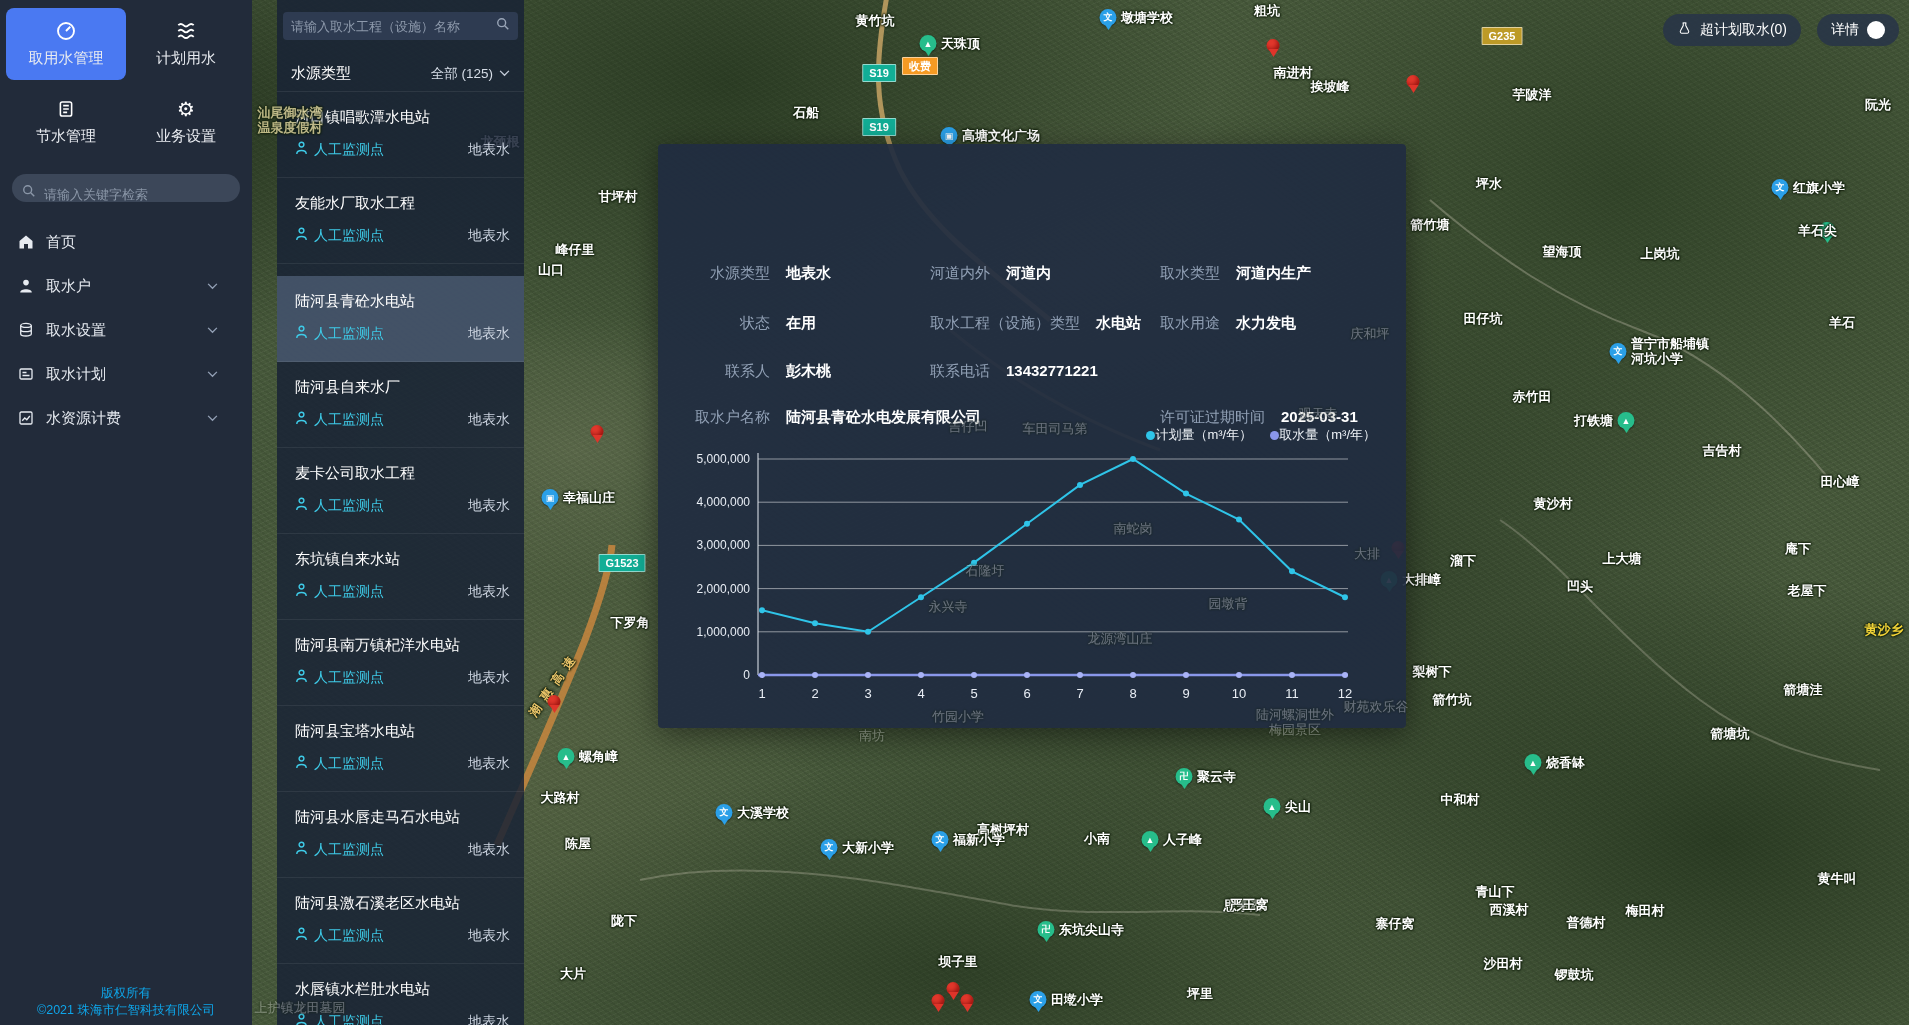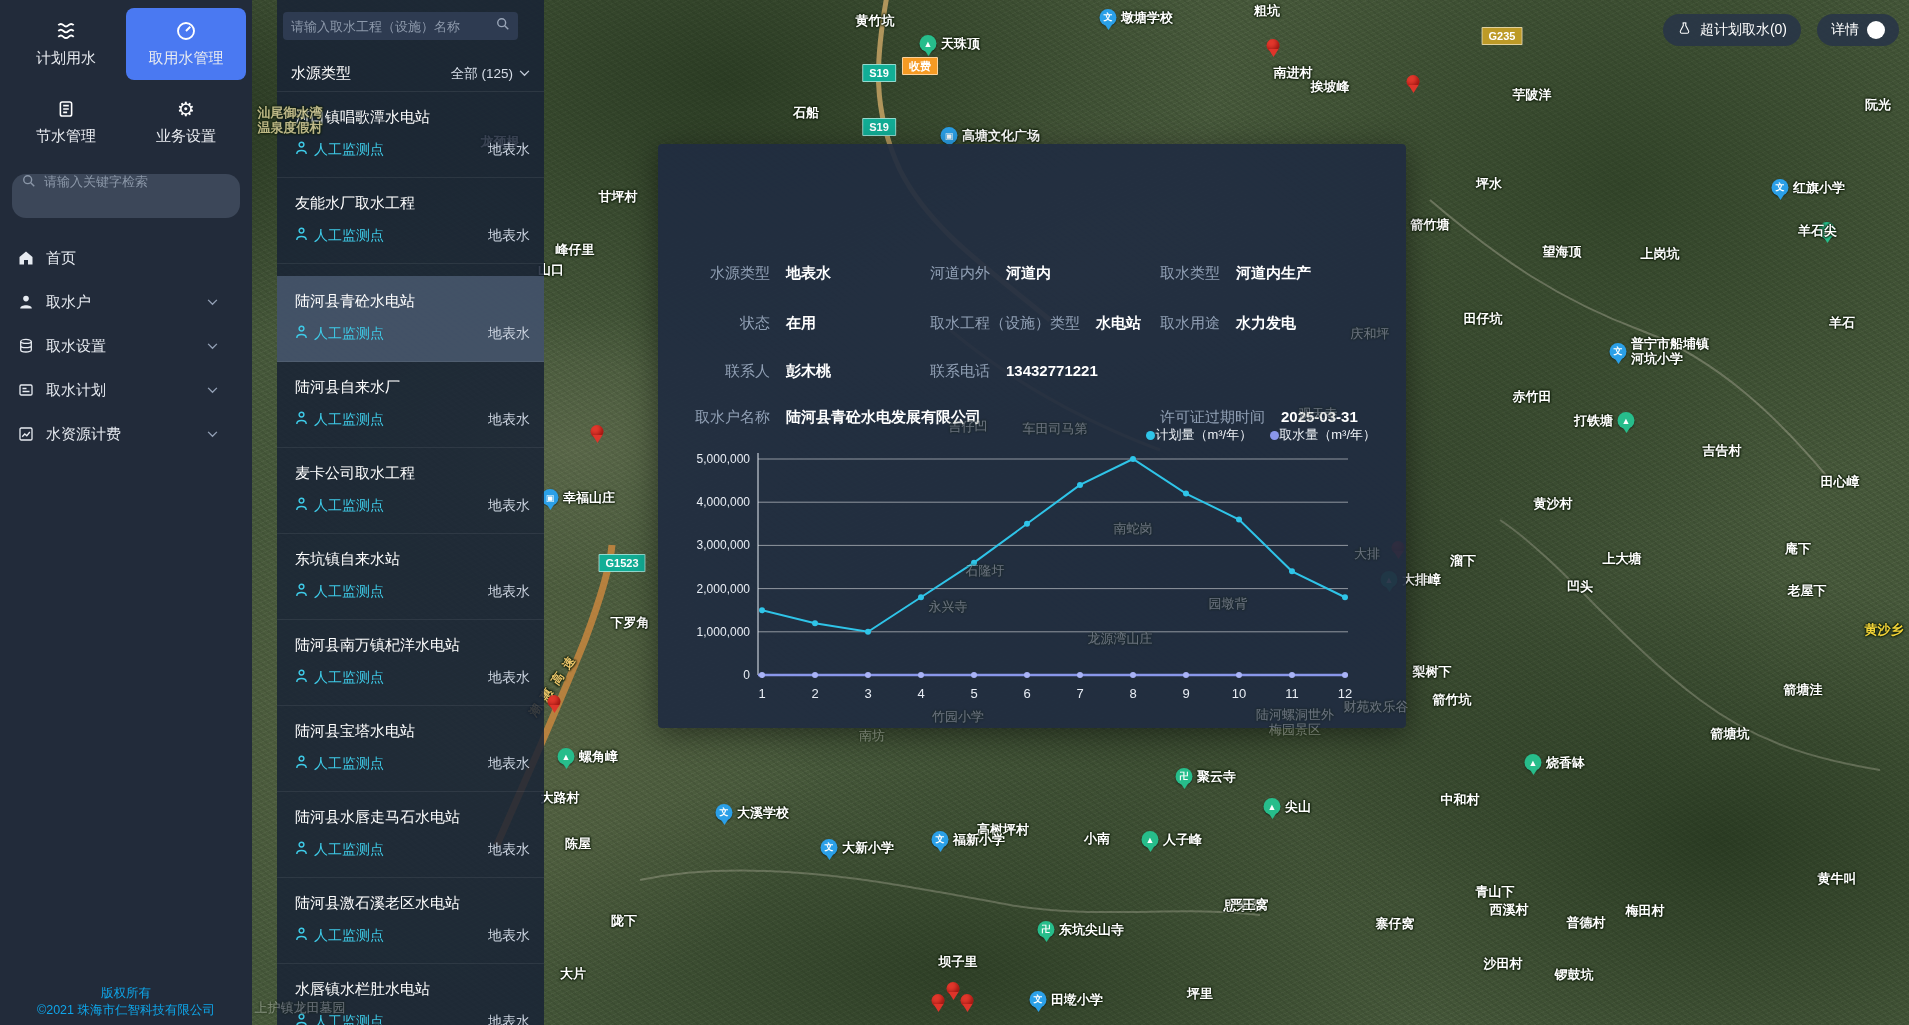--- a/index.html
+++ b/index.html
@@ -51,36 +51,36 @@
     border:5px solid transparent; border-top:8px solid #df342a; }
 
   
   .sidebar { position:absolute; left:0; top:0; width:252px; height:1025px; background:#222b3a;
     z-index:7; }
   .modules { display:grid; grid-template-columns:1fr 1fr; padding:8px 6px 0 6px; row-gap:6px; }
   .mod { height:72px; display:flex; flex-direction:column; align-items:center; justify-content:center;
     gap:7px; color:#e8ebf0; font-size:15px; border-radius:8px; cursor:pointer; }
   .mod.active { background:#4a79f2; }
   .mod .micon { height:22px; display:flex; align-items:center; justify-content:center; font-size:20px; color:#fff; }
-  .side-search { margin:16px 12px 0 12px; height:44px; background:#3c4759; border-radius:14px;
-    display:flex; align-items:flex-start; padding:0 10px; gap:8px; }
+  .side-search { margin:16px 12px 0 12px; height:28px; background:#3c4759; border-radius:14px;
+    display:flex; align-items:flex-end; padding:0 10px; gap:8px; }
   .side-search input { flex:1; background:transparent; border:none; outline:none; color:#dfe5ee;
     font-size:13px; font-family:inherit; }
   .side-search input::placeholder { color:#8b97a8; }
   .nav { margin-top:18px; }
   .nav-item { height:44px; display:flex; align-items:center; padding:0 18px; gap:12px;
     color:#e7ebf1; font-size:15px; cursor:pointer; position:relative; }
   .nav-item.active { background:#3e6cf0; margin:0 6px; border-radius:6px; padding:0 12px; }
   .nav-item .chev { position:absolute; right:34px; }
   .nicon { width:16px; height:16px; flex:0 0 16px; }
   .side-footer { position:absolute; bottom:6px; width:100%; text-align:center; color:#0ea5e9;
     font-size:12.5px; line-height:17px; }
 
   
-  .panel { position:absolute; left:277px; top:0; width:267px; height:1025px;
+  .panel { position:absolute; left:277px; top:0; width:247px; height:1025px;
     background:rgba(25,35,54,.86); z-index:3; }
   .panel-search { position:absolute; left:6px; top:12px; width:235px; height:28px;
     background:rgba(48,61,84,.92); border-radius:4px; display:flex; align-items:center; padding:0 8px; }
   .panel-search input { flex:1; background:transparent; border:none; outline:none;
     color:#dfe5ee; font-size:13px; font-family:inherit; }
   .panel-search input::placeholder { color:#8d99ab; }
   .panel-head { position:absolute; left:0; top:56px; width:100%; height:36px; display:flex;
     align-items:center; padding:0 14px; color:#fff; font-size:15px;
     border-bottom:1px solid rgba(255,255,255,.08); }
   .panel-head .fval { margin-left:auto; color:#d6dde7; font-size:13.5px; display:flex;
@@ -519,38 +519,38 @@
               </svg></span>
             <span class="mon">人工监测点</span>
             <span class="src">地表水</span>
           </div>
         </div>
       </div>
   </section>
 
   <aside class="sidebar">
     <div class="modules">
+      <div class="mod active">
+        <span class="micon">
+          <svg width="20" height="20" viewBox="0 0 16 16" fill="none" stroke="#fff" stroke-width="1.5">
+            <circle cx="8" cy="8" r="6.4"></circle>
+              <path d="M8 8l3.4-3.4"></path>
+          </svg>
+        </span>
+        <span>取用水管理</span>
+      </div>
       <div class="mod">
         <span class="micon">
           <svg width="22" height="18" viewBox="0 0 16 14" fill="none" stroke="#fff" stroke-width="1.4">
             <path d="M2 3.5q2-2 4 0t4 0t4 0" transform="translate(0,-1)"></path>
             <path d="M2 7q2-2 4 0t4 0t4 0"></path>
             <path d="M2 10.5q2-2 4 0t4 0t4 0" transform="translate(0,1)"></path>
           </svg>
         </span>
         <span>计划用水</span>
-      </div>
-      <div class="mod active">
-        <span class="micon">
-          <svg width="20" height="20" viewBox="0 0 16 16" fill="none" stroke="#fff" stroke-width="1.5">
-            <circle cx="8" cy="8" r="6.4"></circle>
-              <path d="M8 8l3.4-3.4"></path>
-          </svg>
-        </span>
-        <span>取用水管理</span>
       </div>
       <div class="mod">
         <span class="micon">
           <svg width="18" height="18" viewBox="0 0 16 16" fill="none" stroke="#fff" stroke-width="1.4">
             <rect x="3" y="1.8" width="10" height="12.4" rx="1.6"></rect>
               <path d="M5.5 5h5M5.5 8h5M5.5 11h3.5"></path>
           </svg>
         </span>
         <span>节水管理</span>
       </div>

